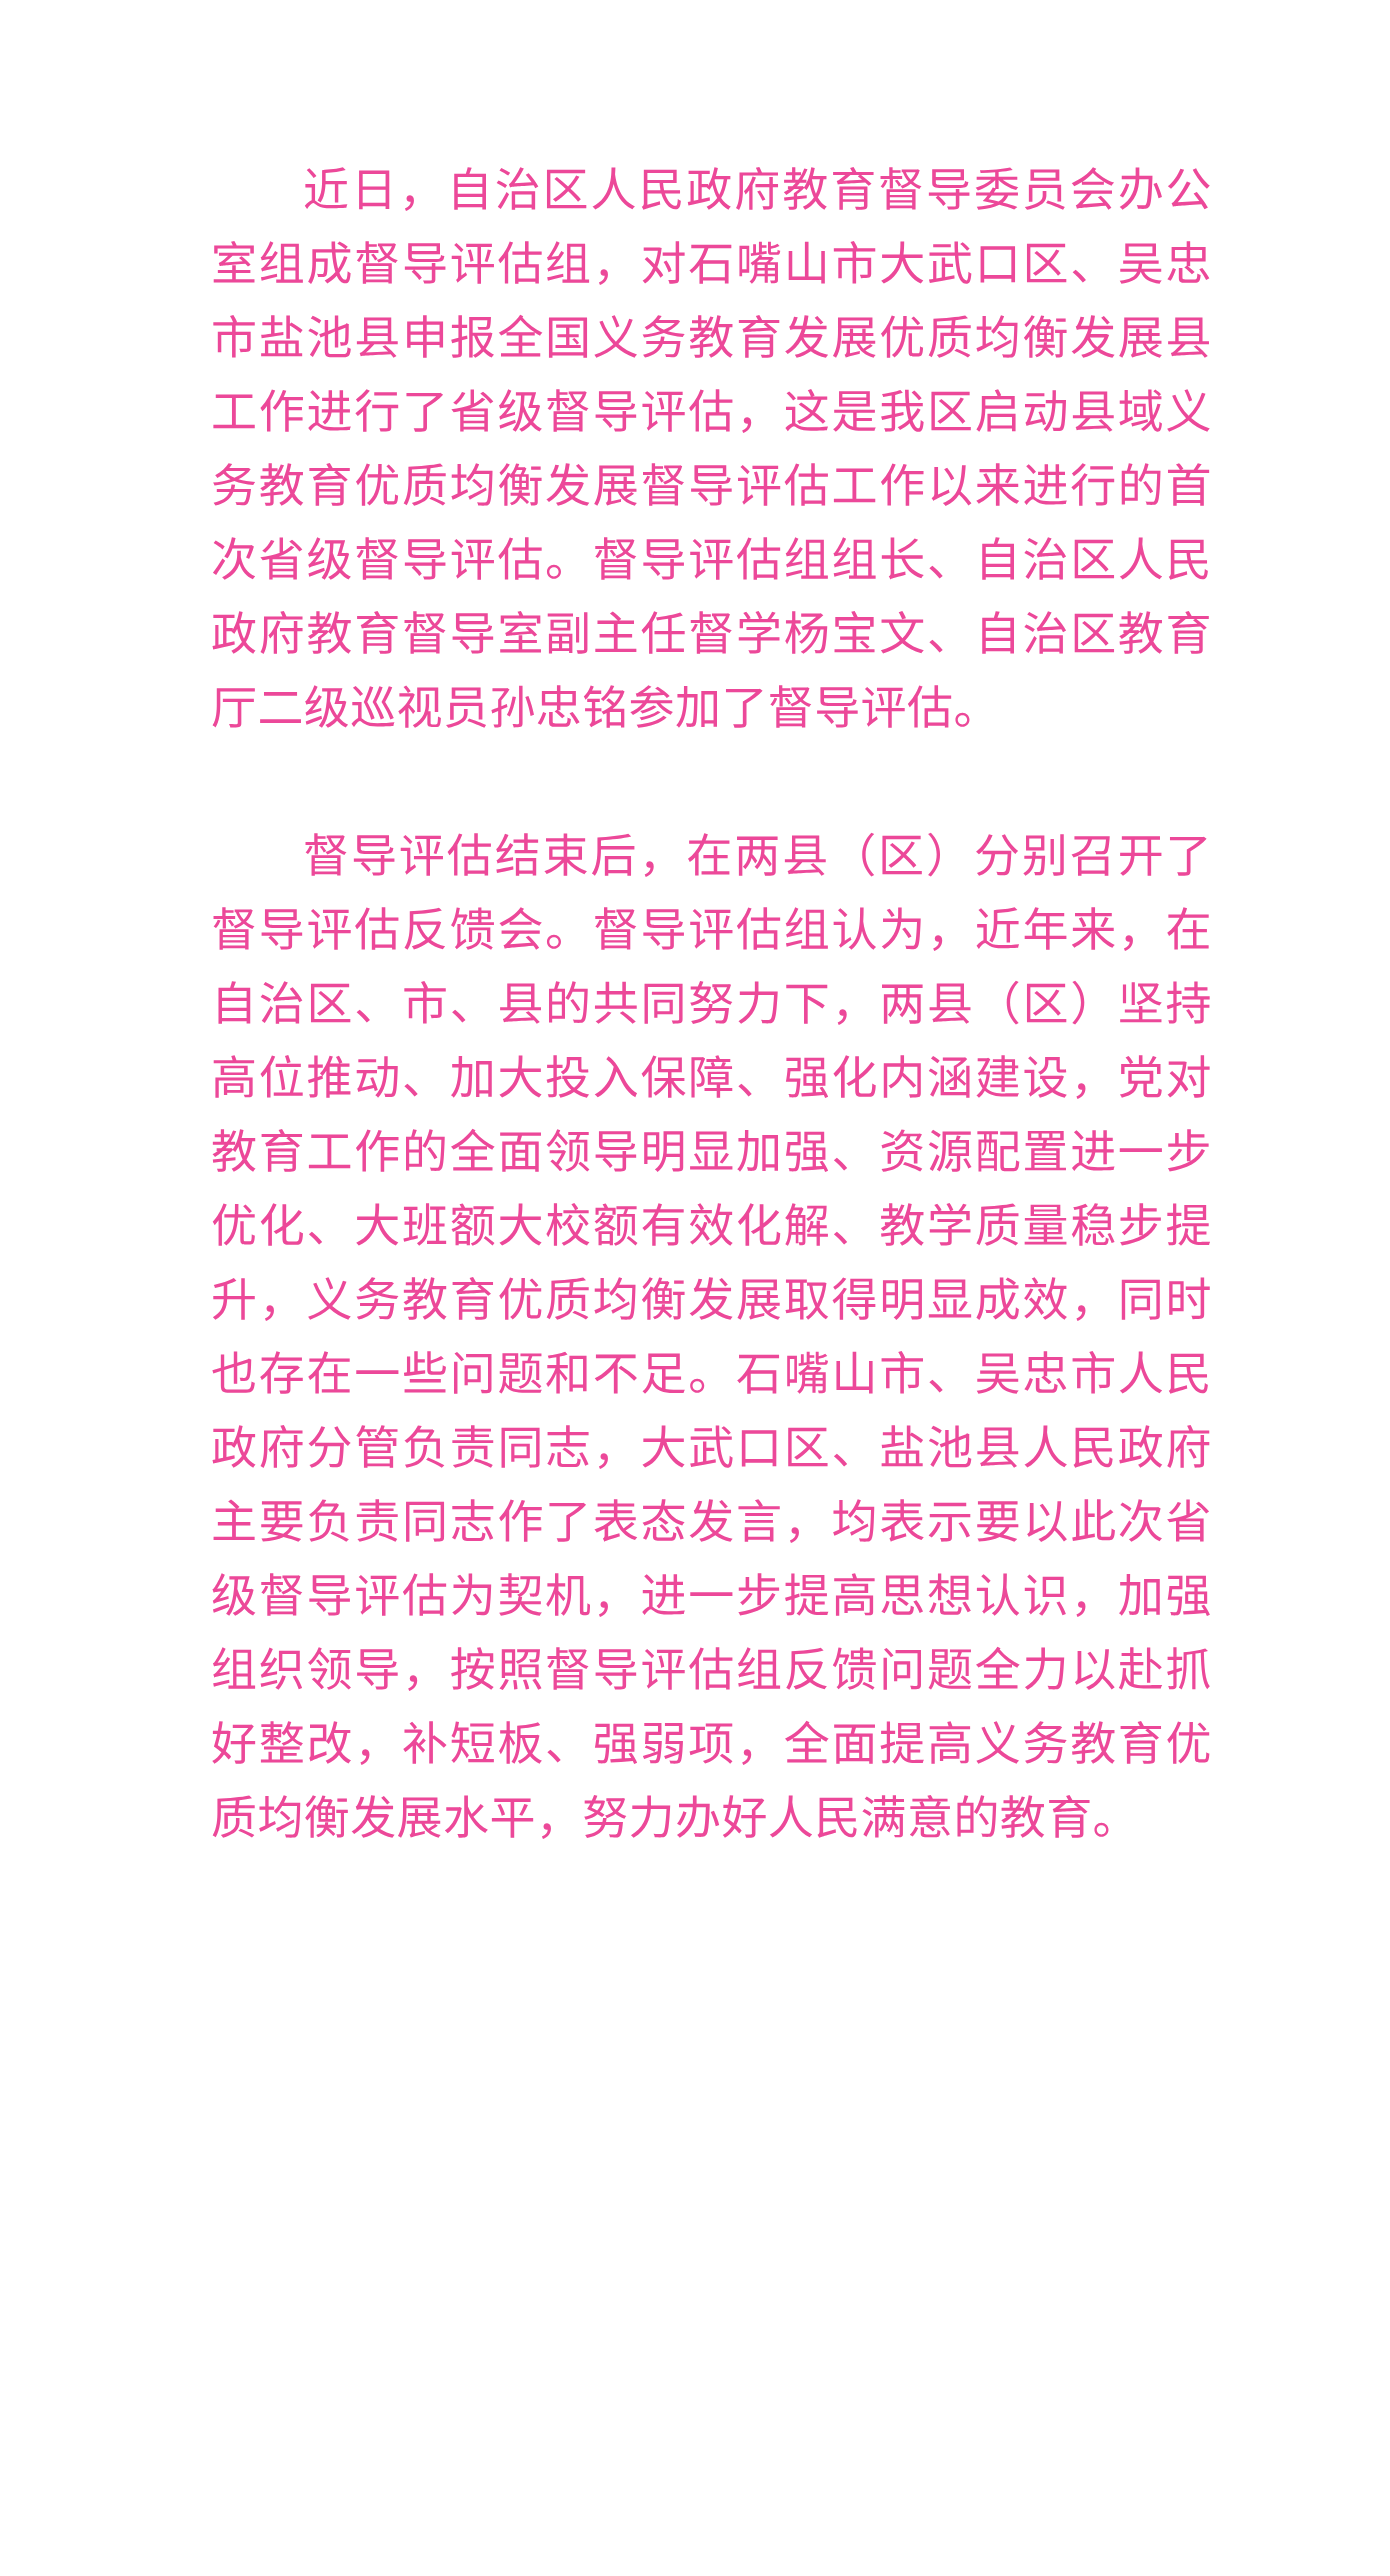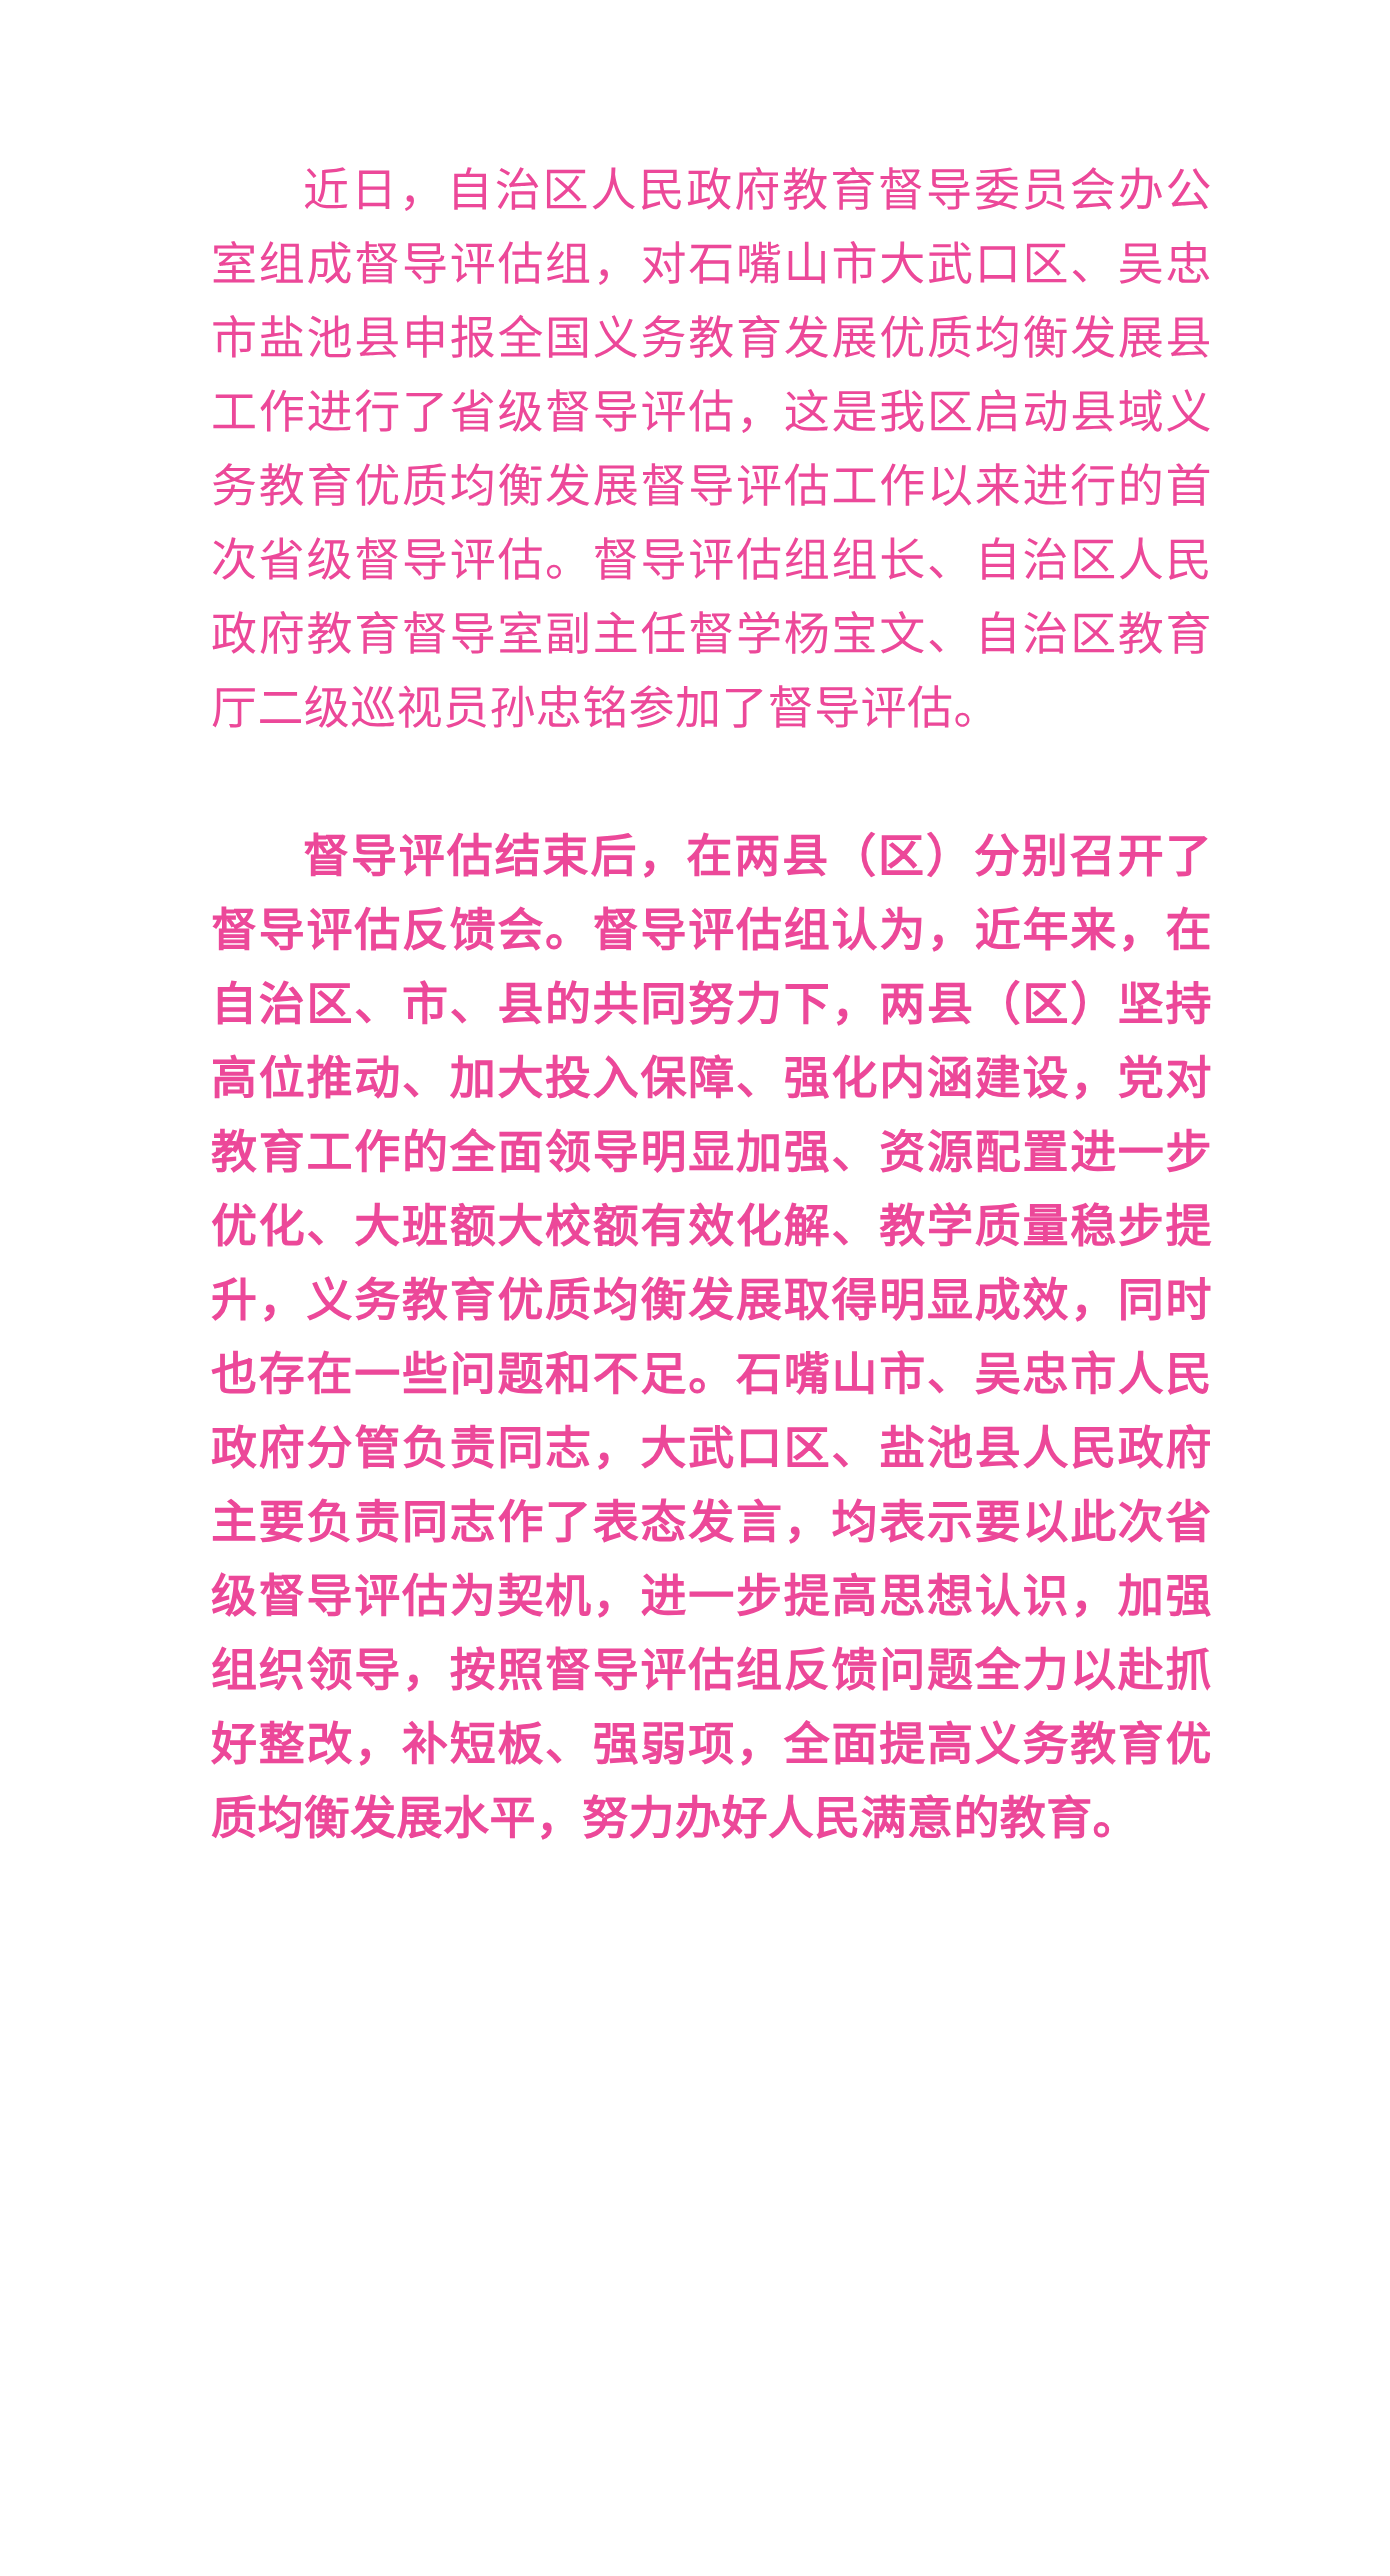--- a/index.html
+++ b/index.html
@@ -29,21 +29,21 @@
     text-justify: inter-ideograph;
     letter-spacing: 0.4px;
   }
 
   .para {
     text-indent: 2em;
     margin: 0 0 74px 0;
     word-break: break-all;
   }
 
-  .para:last-child { margin-bottom: 0; font-weight: bold; }
+  .para:last-child { margin-bottom: 0; }
 </style>
 </head>
 <body>
 
 <div class="page">
   <div class="article">
     <p class="para">近日，自治区人民政府教育督导委员会办公室组成督导评估组，对石嘴山市大武口区、吴忠市盐池县申报全国义务教育发展优质均衡发展县工作进行了省级督导评估，这是我区启动县域义务教育优质均衡发展督导评估工作以来进行的首次省级督导评估。督导评估组组长、自治区人民政府教育督导室副主任督学杨宝文、自治区教育厅二级巡视员孙忠铭参加了督导评估。</p>
     <p class="para">督导评估结束后，在两县（区）分别召开了督导评估反馈会。督导评估组认为，近年来，在自治区、市、县的共同努力下，两县（区）坚持高位推动、加大投入保障、强化内涵建设，党对教育工作的全面领导明显加强、资源配置进一步优化、大班额大校额有效化解、教学质量稳步提升，义务教育优质均衡发展取得明显成效，同时也存在一些问题和不足。石嘴山市、吴忠市人民政府分管负责同志，大武口区、盐池县人民政府主要负责同志作了表态发言，均表示要以此次省级督导评估为契机，进一步提高思想认识，加强组织领导，按照督导评估组反馈问题全力以赴抓好整改，补短板、强弱项，全面提高义务教育优质均衡发展水平，努力办好人民满意的教育。</p>
   </div>
 </div>

